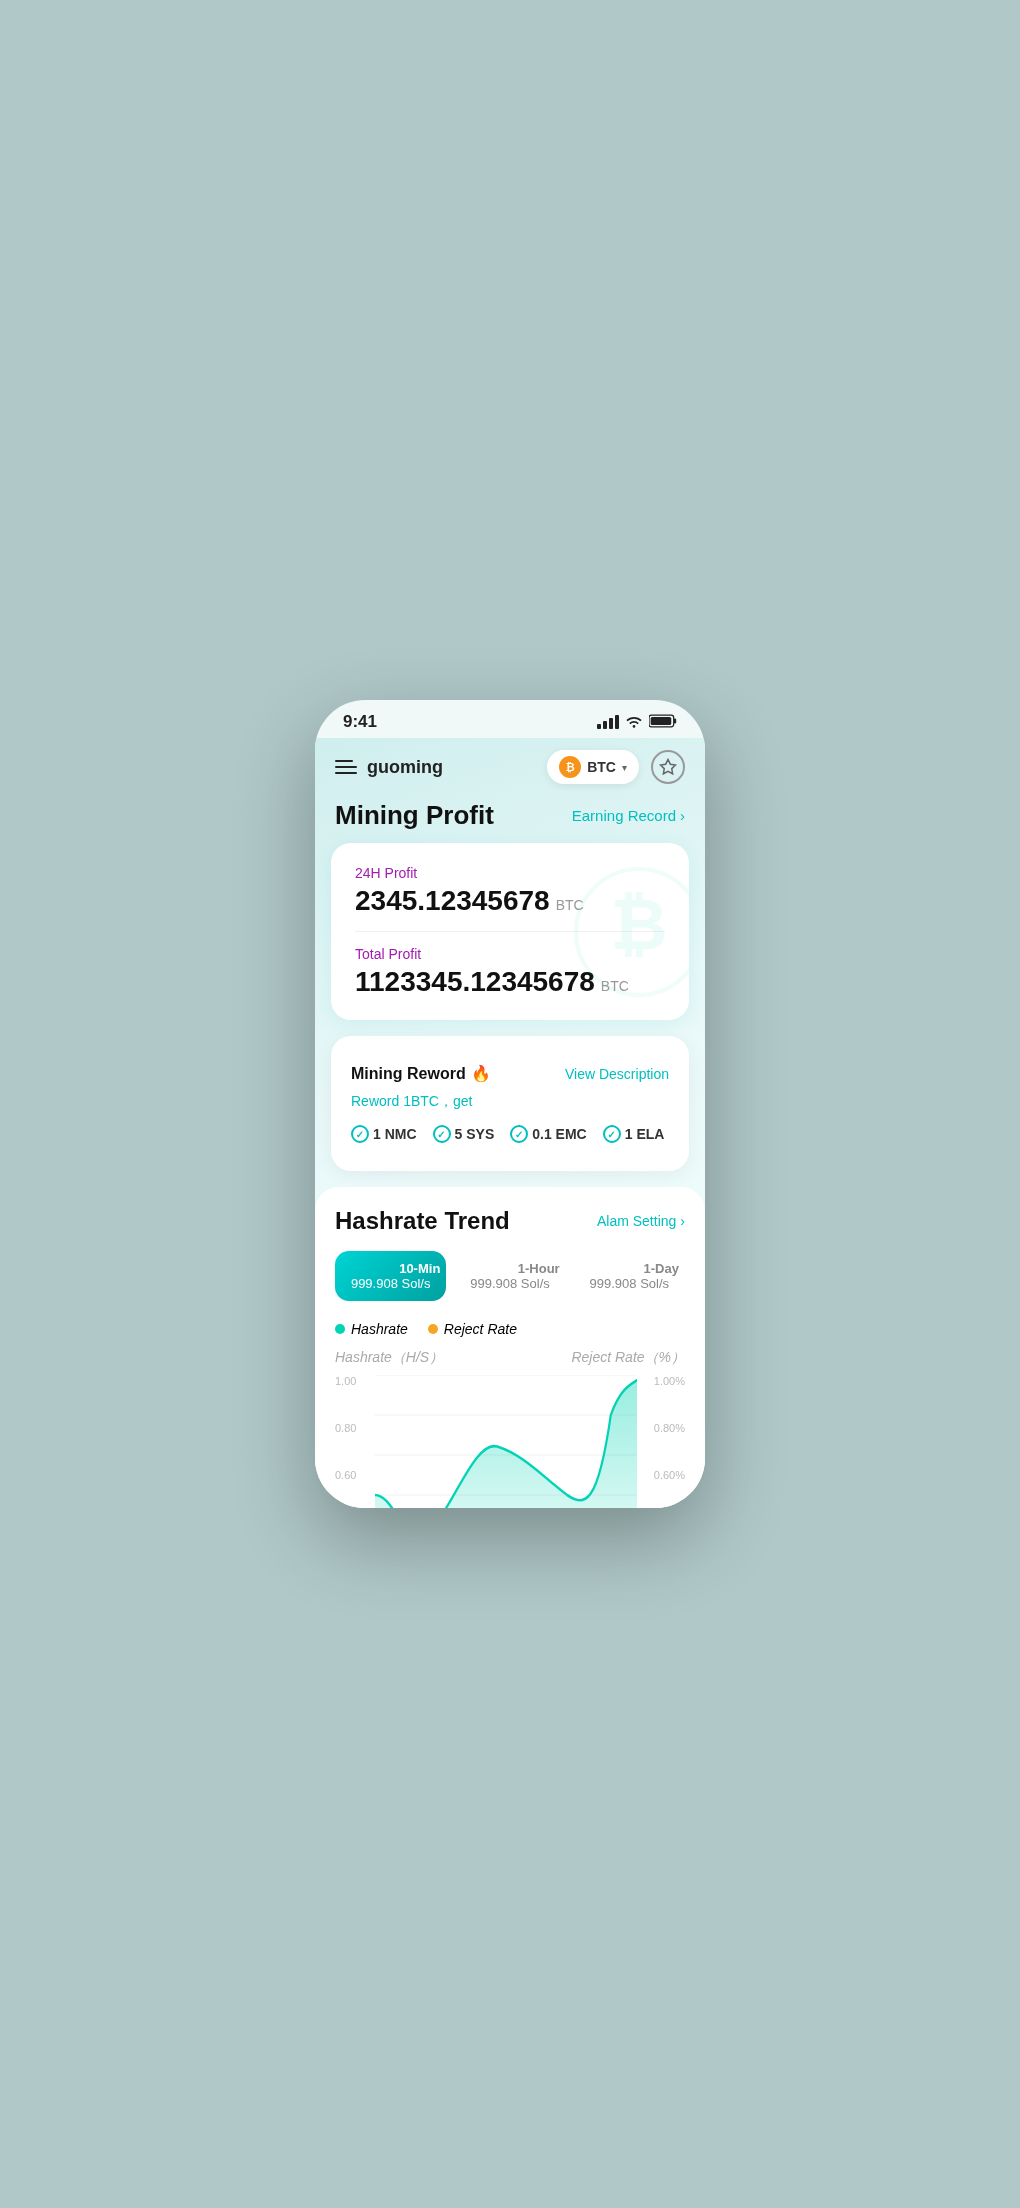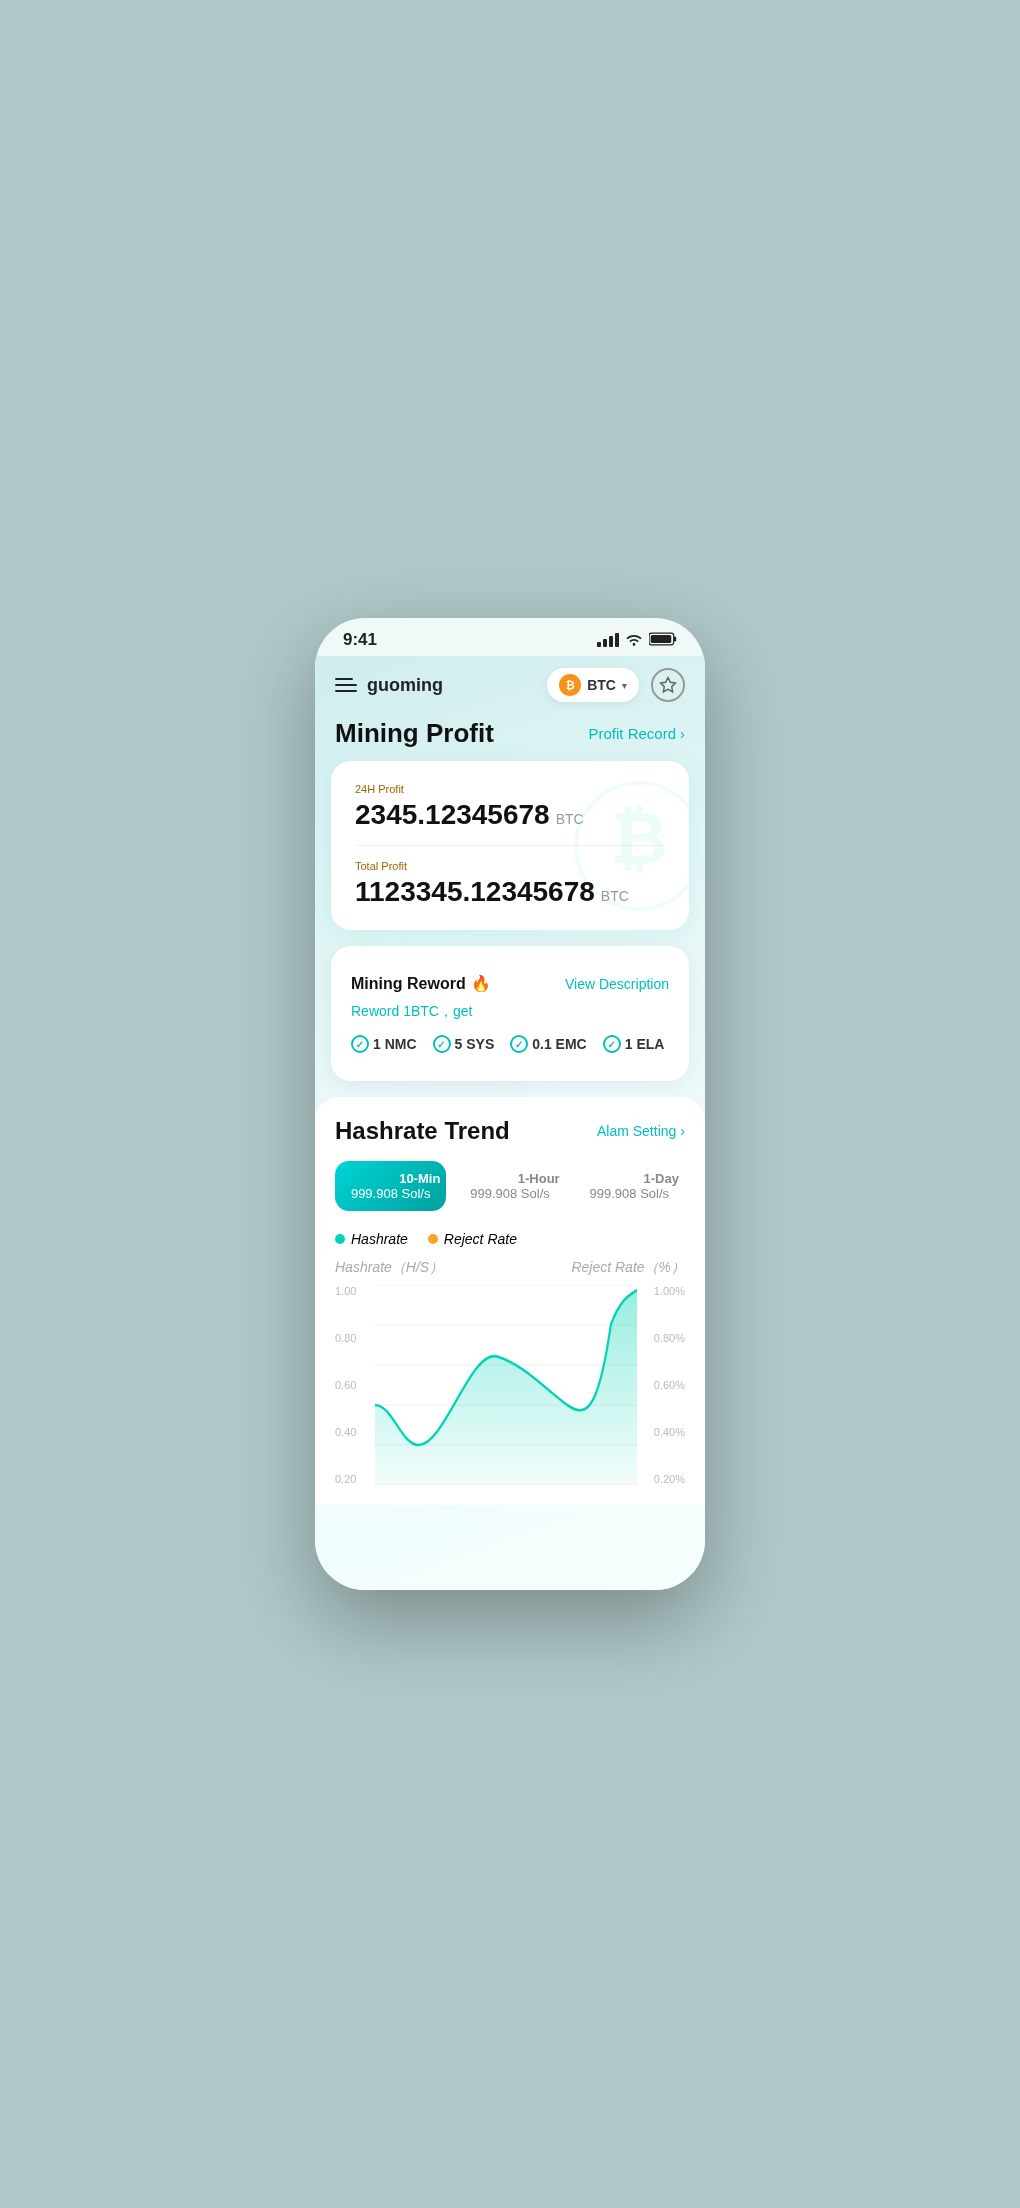--- a/index.html
+++ b/index.html
@@ -7,21 +7,21 @@
     body {
       background: #b0c8c8;
       display: flex;
       justify-content: center;
       align-items: center;
       min-height: 100vh;
       font-family: -apple-system, BlinkMacSystemFont, 'Helvetica Neue', Arial, sans-serif;
     }
     .phone-frame {
       width: 390px;
-      height: 972px;
+      height: 808px;
       background: #f0f8f8;
       border-radius: 50px;
       overflow: hidden;
       box-shadow: 0 30px 80px rgba(0,0,0,0.3);
       position: relative;
       display: flex;
       flex-direction: column;
     }
     .status-bar {
       display: flex;
@@ -164,22 +164,22 @@
     .profit-card-bg {
       position: absolute;
       right: -20px;
       top: 50%;
       transform: translateY(-50%);
       width: 140px;
       height: 140px;
       opacity: 0.15;
     }
     .profit-label {
-      font-size: 11px;
-      color: #a16207;
+      font-size: 14px;
+      color: #a21caf;
       margin-bottom: 4px;
     }
     .profit-value {
       font-size: 28px;
       font-weight: 800;
       color: #111;
       display: flex;
       align-items: baseline;
       gap: 6px;
     }
@@ -421,21 +421,21 @@
           <svg width="18" height="18" viewBox="0 0 24 24" fill="none" stroke="#666" stroke-width="2">
             <polygon points="12,2 15.09,8.26 22,9.27 17,14.14 18.18,21.02 12,17.77 5.82,21.02 7,14.14 2,9.27 8.91,8.26" stroke="#666" fill="none"></polygon>
           </svg>
         </div>
       </div>
     </div>
 
     <div class="section-header">
       <span class="section-title">Mining Profit</span>
       <a class="section-link">
-        <span>Profit Record</span>
+        <span>Earning Record</span>
         <span>›</span>
       </a>
     </div>
 
     <div class="profit-card">
       <div class="profit-card-bg">
         <svg viewBox="0 0 100 100" fill="none">
           <circle cx="50" cy="50" r="45" stroke="#00d4b4" stroke-width="3" opacity="0.4"></circle>
           <text x="50" y="62" text-anchor="middle" font-size="50" font-weight="900" fill="#00d4b4" opacity="0.5">₿</text>
         </svg>

